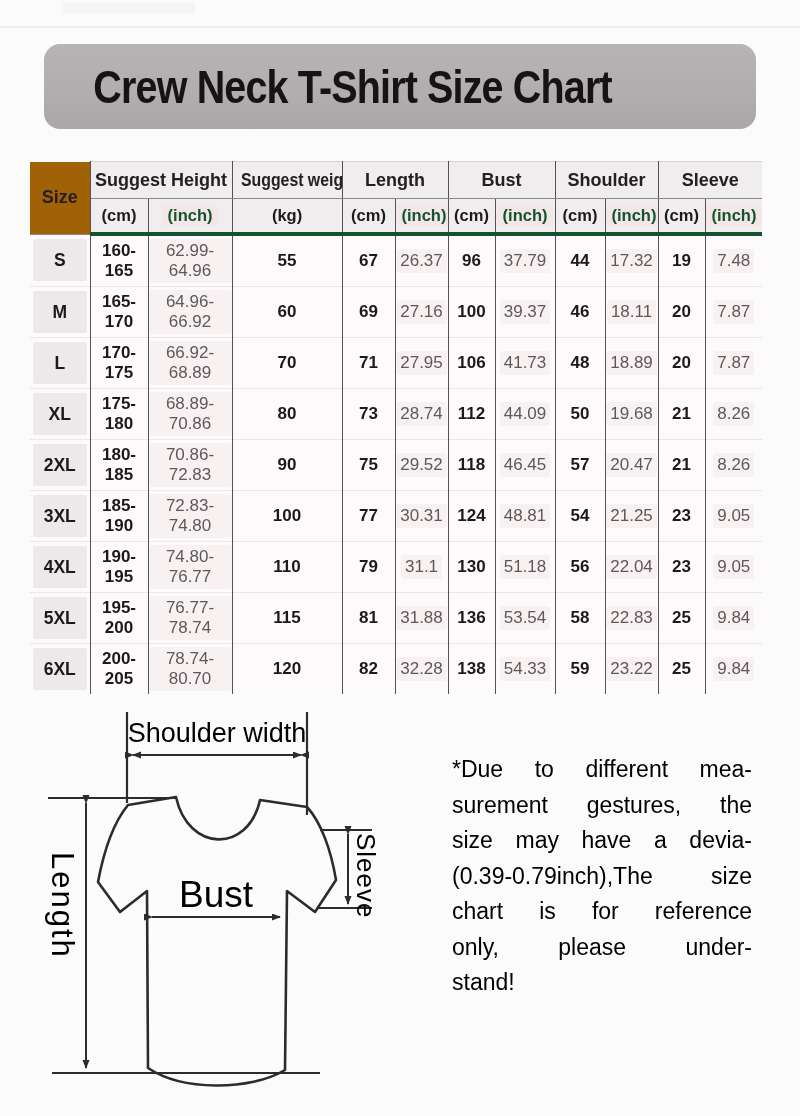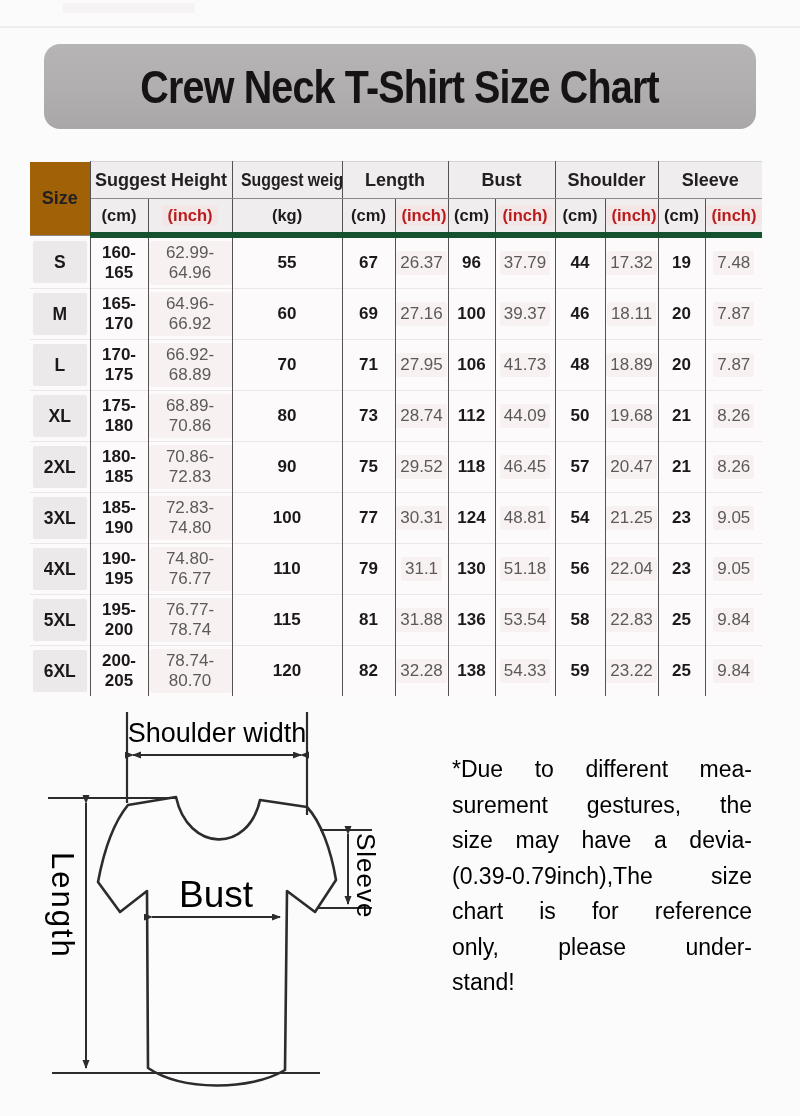--- a/index.html
+++ b/index.html
@@ -6,42 +6,42 @@
   body{font-family:"Liberation Sans", sans-serif; background:#ffffff;}
   #page{position:relative;width:800px;height:1116px;background:#fcfbfb;overflow:hidden;}
 
   
   .top-strip{position:absolute;left:63px;top:3px;width:132px;height:10px;background:#f5f3f3;}
   .top-hairline{position:absolute;left:0;top:26px;width:800px;height:2px;background:#efeced;}
 
   
   .banner{position:absolute;left:44px;top:44px;width:712px;height:85px;border-radius:16px;
     background:linear-gradient(180deg,#b7b4b5 0%,#b1aeaf 55%,#aaa7a8 100%);
-    display:flex;align-items:center;justify-content:center;}
+    display:flex;align-items:center;justify-content:flex-start;}
   .banner h1{margin:0;font-size:47px;font-weight:700;color:#161314;letter-spacing:-1px;
     transform:scaleX(0.84);white-space:nowrap;}
 
   
   .size-table-wrap{position:absolute;left:30px;top:161px;width:740px;}
   table{border-collapse:collapse;table-layout:fixed;width:732px;}
   th,td{padding:0;text-align:center;vertical-align:middle;overflow:hidden;}
   th{font-weight:700;color:#232021;}
   col.c-size{width:60px;} col.c-hcm{width:58px;} col.c-hin{width:84px;} col.c-kg{width:110px;}
   col.c-lcm{width:53px;} col.c-lin{width:53px;} col.c-bcm{width:47px;} col.c-bin{width:60px;}
   col.c-scm{width:50px;} col.c-sin{width:53px;} col.c-slcm{width:47px;} col.c-slin{width:57px;}
 
   th,td{border-right:1.5px solid #565253;}
   .last-col{border-right:none;}
   thead th{background:#efedee;}
   thead .size-head{background:#a16207;font-size:19px;}
   thead tr.group th{font-size:18px;height:36px;border-bottom:1.4px solid #8c8889;border-top:1px solid #d5d2d3;}
   thead tr.group th.size-head{border-top:none;}
-  thead tr.units th{font-size:16.5px;height:33px;border-bottom:6px solid #14532d;}
+  thead tr.units th{font-size:16.5px;height:33px;border-bottom:4px solid #14532d;}
   thead tr.group th.condensed span{display:inline-block;transform:scaleX(0.88);white-space:nowrap;}
-  .unit-inch{color:#b91c1c;background:#f3e6e6;border-radius:3px;padding:1px 6px;display:inline-block;}
+  .unit-inch{color:#14532d;background:#f3e6e6;border-radius:3px;padding:1px 6px;display:inline-block;}
   .unit-cm{color:#1d1a1b;}
 
   tbody td{height:50px;background:#fcfafa;font-size:17px;}
   tbody tr + tr td{border-top:1px solid #ece7e7;}
   td.cm{font-weight:700;color:#1c191a;}
   td.in{font-weight:400;color:#5d595a;}
   td.in span{background:rgba(242,231,231,0.45);border-radius:3px;padding:2px 4px;display:inline-block;}
   td.size-cell span{display:inline-block;width:54px;height:42px;line-height:42px;background:#ebe9ea;
     border-radius:2px;font-weight:700;color:#1c191a;font-size:17.5px;}
 

